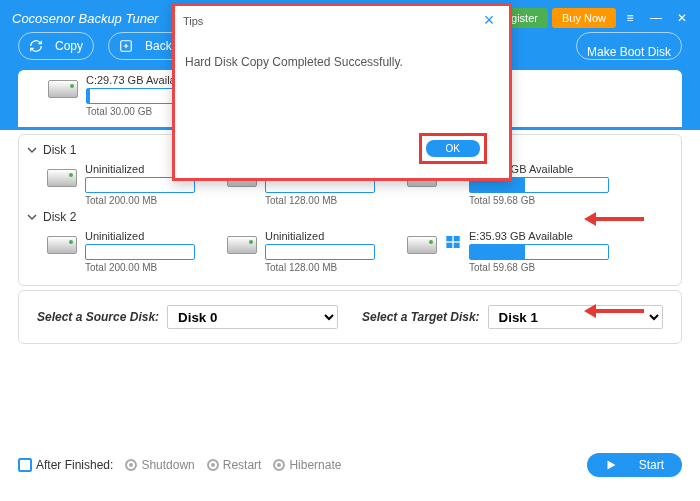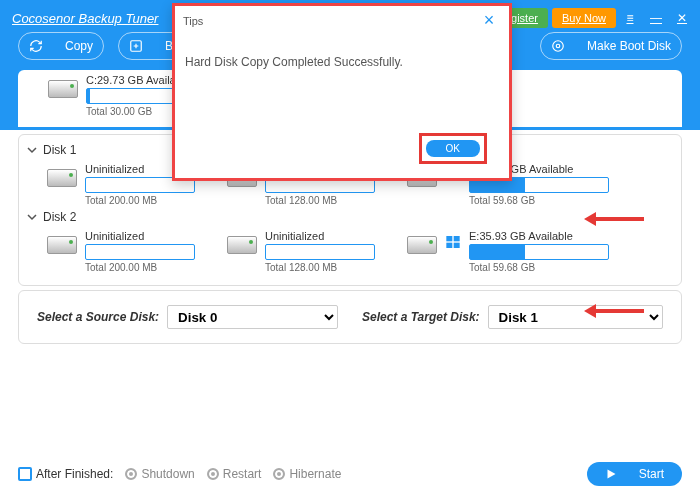--- a/index.html
+++ b/index.html
@@ -1,27 +1,27 @@
 <!DOCTYPE html>
 <html><head>
 <meta charset="utf-8">
 <style>
   * { box-sizing: border-box; }
   body { margin: 0; font-family: "Segoe UI", Arial, sans-serif; background: #fff; width: 700px; height: 501px; overflow: hidden; font-size: 12px; color: #333; }
   .header { background: #2196f3; color: #fff; height: 130px; }
-  .titlebar { display: flex; align-items: center; height: 28px; padding: 8px 6px 0 12px; text-decoration: underline; }
+  .titlebar { display: flex; align-items: center; height: 28px; padding: 8px 6px 0 12px; }
   .app-title { font-size: 13px; font-style: italic; font-weight: 500; flex: 0 0 auto; }
   .title-spacer { flex: 1; }
   .btn-pill { height: 20px; padding: 0 10px; border-radius: 3px; font-size: 11px; display: inline-flex; align-items: center; margin-left: 4px; cursor: pointer; }
   .btn-green { background: #4caf50; }
   .btn-orange { background: #ff9800; }
   .win-icon { width: 24px; height: 24px; display: inline-flex; align-items: center; justify-content: center; cursor: pointer; margin-left: 2px; }
   .toolbar { display: flex; align-items: center; padding: 0 18px; height: 36px; gap: 14px; }
-  .tool-btn { display: inline-flex; align-items: center; height: 28px; padding: 0 10px; border: 1px solid rgba(255,255,255,.6); border-radius: 14px; cursor: pointer; gap: 22px; font-size: 12px; }
-  .tool-boot { margin-left: auto; }
+  .tool-btn { display: inline-flex; align-items: center; height: 28px; padding: 0 10px; border: 1px solid rgba(255,255,255,.6); border-radius: 14px; cursor: pointer; gap: 12px; font-size: 12px; }
+  .tool-boot { margin-left: auto; flex-direction: column; }
   .top-partition { margin: 6px 18px 0; background: #fff; color: #333; border-radius: 6px 6px 0 0; padding: 4px 8px 10px 30px; display: flex; align-items: flex-start; gap: 8px; }
   .hdd-icon { width: 30px; height: 18px; background: linear-gradient(#fff, #bbb); border: 1px solid #999; border-radius: 2px; position: relative; margin-top: 6px; flex: 0 0 auto; }
   .hdd-icon::after { content:""; position:absolute; right:3px; top:3px; width:4px; height:4px; border-radius:50%; background:#4caf50; }
   .part-col { display: flex; flex-direction: column; }
   .part-label { font-size: 11px; color: #333; }
   .usage-bar { width: 140px; height: 16px; border: 1px solid #2196f3; border-radius: 2px; background: #fff; margin-top: 2px; }
   .usage-fill { height: 100%; background: #2196f3; }
   .part-sub { font-size: 10px; color: #666; margin-top: 2px; }
 
   .body { padding: 0 18px; }
@@ -31,21 +31,21 @@
   .disk-row { display: flex; gap: 32px; padding-left: 22px; }
   .part-block { display: flex; gap: 8px; align-items: flex-start; }
   .part-block .usage-bar { width: 110px; }
   .part-block.wide .usage-bar { width: 140px; }
   .win-flag { width: 16px; height: 16px; margin-top: 4px; }
   .selectors { display: flex; gap: 24px; padding: 14px 18px; }
   .sel { display: flex; align-items: center; gap: 8px; flex: 1; }
   .sel select { flex: 1; height: 24px; border: 1px solid #ccc; border-radius: 2px; padding: 0 6px; font-weight: bold; background:#fff; }
   .sel-label { font-size: 12px; font-style: italic; font-weight: bold; }
 
-  .footer { position: absolute; left: 0; right: 0; bottom: 0; padding: 10px 18px 15px; display: flex; align-items: center; }
+  .footer { position: absolute; left: 0; right: 0; bottom: 0; padding: 10px 18px 24px; display: flex; align-items: center; }
   .chk { width: 14px; height: 14px; border: 2px solid #2196f3; border-radius: 2px; margin-right: 4px; cursor: pointer; }
   .radio { display: inline-flex; align-items: center; gap: 4px; margin-left: 12px; color: #888; cursor: pointer; }
   .radio .dot { width: 12px; height: 12px; border: 2px solid #aaa; border-radius: 50%; background: #aaa; box-shadow: inset 0 0 0 2px #fff; }
   .start-btn { margin-left: auto; background: #2196f3; color:#fff; padding: 5px 18px; border-radius: 14px; display: inline-flex; align-items: center; gap: 22px; cursor: pointer; font-size: 12px; }
 
   
   .modal { position: absolute; top: 3px; left: 172px; width: 340px; height: 178px; background: #fff; border: 3px solid #ef4444; box-shadow: 0 4px 12px rgba(0,0,0,.2); }
   .modal-title { display: flex; align-items: center; padding: 4px 8px; font-size: 11px; color: #555; }
   .modal-title .close { margin-left: auto; width: 24px; text-align: center; font-size: 18px; color: #2196f3; cursor: pointer; font-weight: 300; }
   .modal-body { padding: 20px 10px 0 10px; color: #555; font-size: 12px; }

